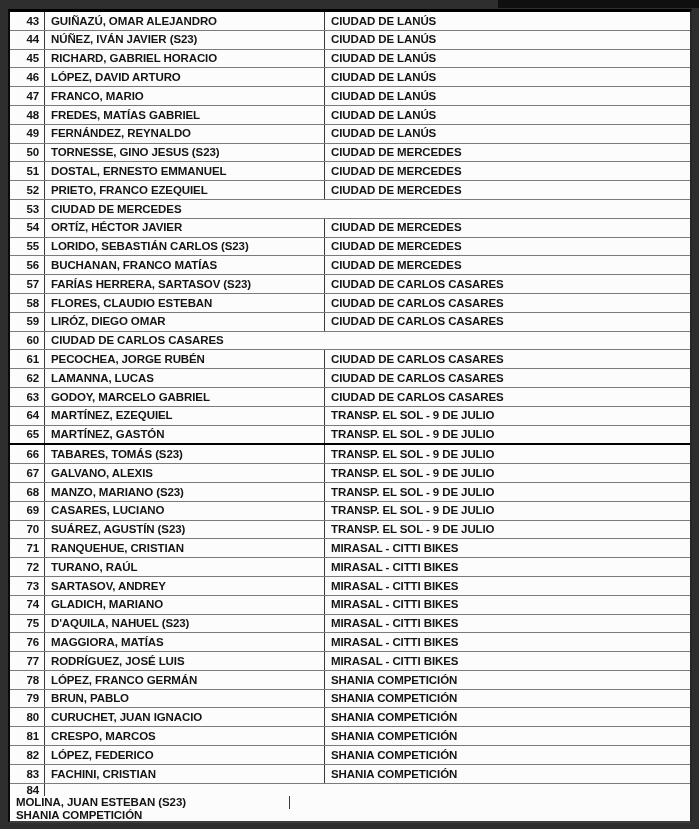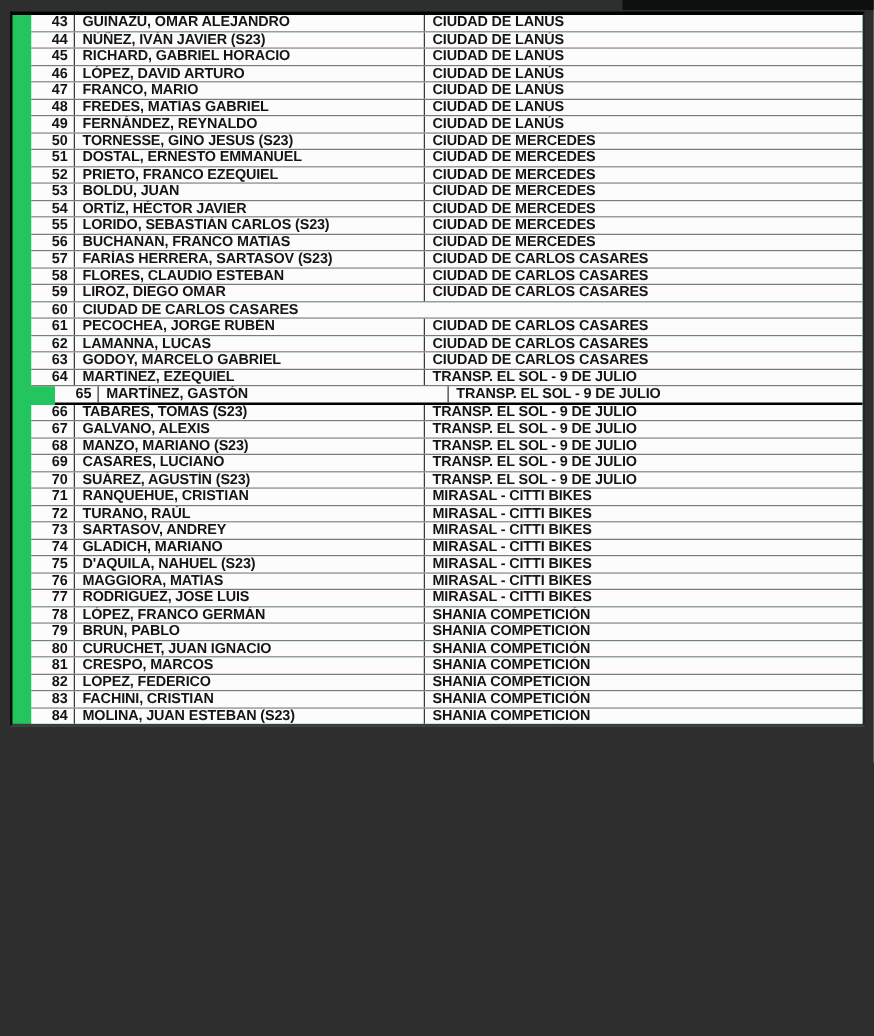--- a/index.html
+++ b/index.html
@@ -17,41 +17,40 @@
     top: 0;
     width: 201px;
     height: 8px;
     background: #0f0f0f;
   }
   .results-table {
     position: absolute;
     left: 8px;
     top: 9px;
     width: 684px;
-    height: 572px;
+    height: 814px;
     box-sizing: border-box;
-    background: #22c55e;
+    background: #6d28d9;
     border-top: 3px solid #000;
     border-left: 2px solid #0a0a0a;
     border-right: 2px solid #262626;
     border-bottom: 2px solid #3c3c3c;
     display: flex;
     flex-direction: column;
-    padding-left: 15px;
   }
   .row {
     flex: 1 1 0;
     display: flex;
     align-items: center;
     border-bottom: 1px solid #7b7b7b;
     box-sizing: border-box;
     background: #fcfcfc;
   }
-  .row:last-child { border-bottom: none; }
-  .row.page-break { border-bottom: 2px solid #000; margin-left: 19px; }
+  .row:last-child { border-bottom: none; flex-direction: column; }
+  .row.page-break { border-bottom: 2px solid #000; }
   .cell {
     font-weight: bold;
     font-size: 11.5px;
     color: #141414;
     letter-spacing: -0.1px;
     white-space: nowrap;
     overflow: hidden;
     box-sizing: border-box;
     line-height: 1;
     padding-top: 1px;
@@ -143,21 +142,20 @@
   </div>
 
   <div class="row">
     <span class="cell cell-num">52</span>
     <span class="cell cell-name">PRIETO, FRANCO EZEQUIEL</span>
     <span class="cell cell-team">CIUDAD DE MERCEDES</span>
   </div>
 
   <div class="row">
     <span class="cell cell-num">53</span>
-    <span class="cell cell-name">BOLDÚ, JUAN</span>
     <span class="cell cell-team">CIUDAD DE MERCEDES</span>
   </div>
 
   <div class="row">
     <span class="cell cell-num">54</span>
     <span class="cell cell-name">ORTÍZ, HÉCTOR JAVIER</span>
     <span class="cell cell-team">CIUDAD DE MERCEDES</span>
   </div>
 
   <div class="row">

